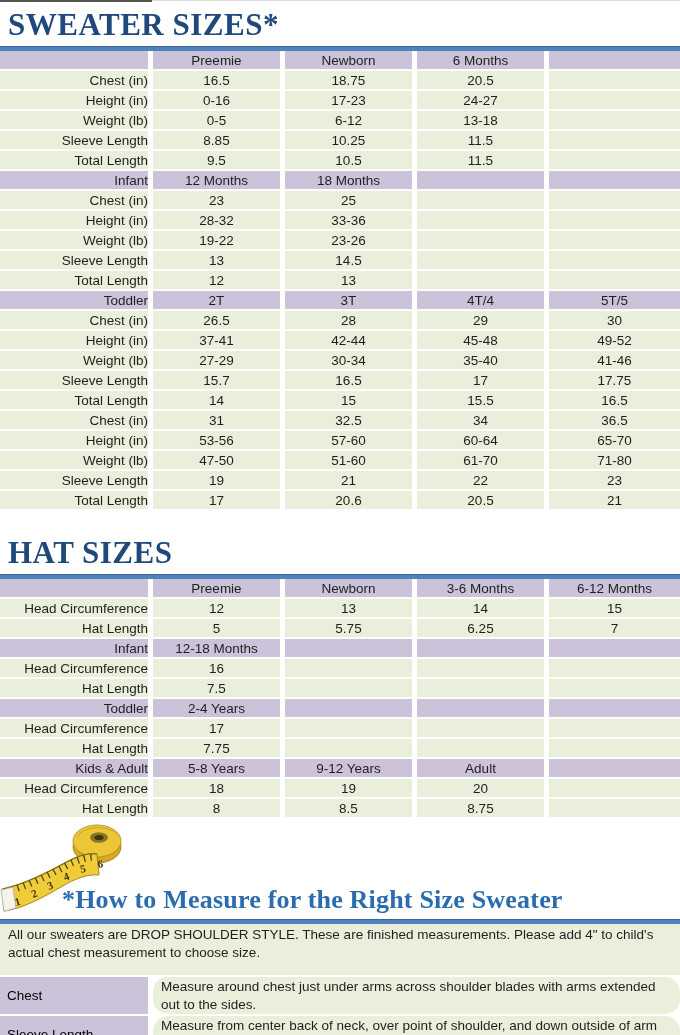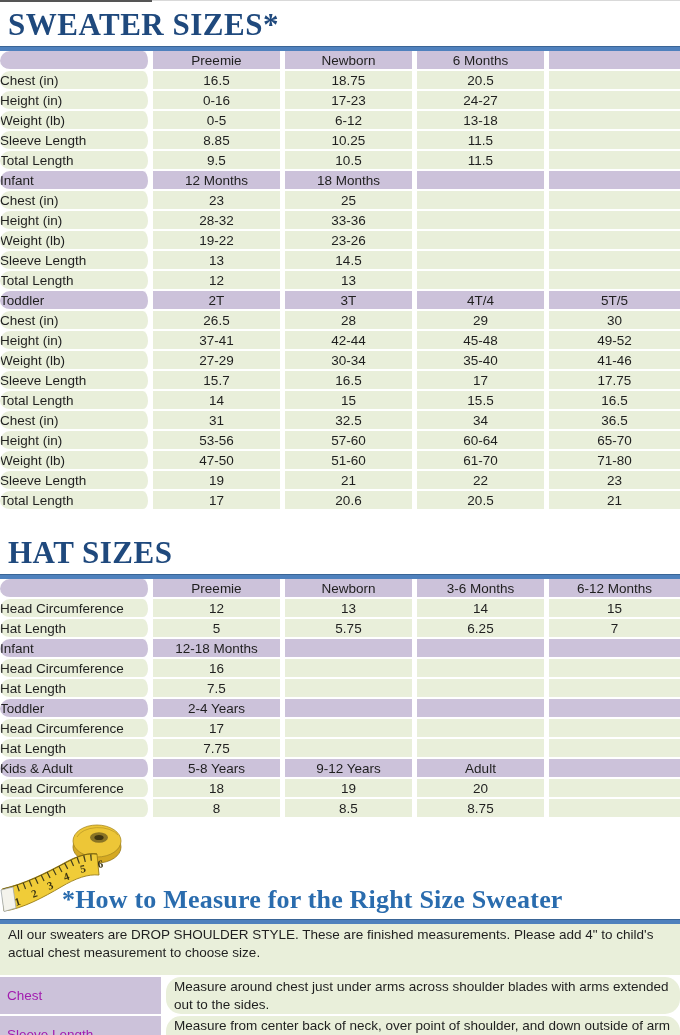--- a/index.html
+++ b/index.html
@@ -17,42 +17,42 @@
   h1.hat { margin-top:24px; }
   .rule { height:4px; background:#4f81bd; border-top:1px solid #3a6596; }
 
   table.sz { border-collapse:separate; border-spacing:0; table-layout:fixed; width:680px; }
   table.sz td {
     box-sizing:border-box; height:20px; padding:0; overflow:hidden; white-space:nowrap;
     border-bottom:2px solid #fff; border-right:5px solid #fff;
     font-size:13.5px; line-height:17px; color:#1f1f1f;
   }
   table.sz td:last-child { border-right:none; }
-  td.lbl { text-align:left; padding-left:7px;border-radius:10px; }
+  td.lbl { text-align:right; padding-left:7px; }
   td.val { text-align:center; }
   .hd { background:#ccc2da; }
   .gr { background:#e9efda; }
 
   .measure-band { position:relative; height:94px; margin-top:6px; }
   .tape-svg { position:absolute; left:0; top:-14px; width:124px; height:104px; }
   h2.measure-title {
     position:absolute; left:62px; bottom:4px; margin:0;
     font-family:"Liberation Serif", serif; font-weight:bold; font-size:26px;
     color:#2a6cae; letter-spacing:0.2px; white-space:nowrap;
   }
 
   .notes { width:680px; }
   .note-intro {
     background:#e9efda; padding:2px 8px 14px 8px; font-size:13.5px; line-height:17.5px;
     color:#1f1f1f; min-height:34px;
   }
   .note-row { display:flex; margin-top:2px; }
   .note-label {
-    box-sizing:border-box; width:166px; background:#ccc2da; border-right:5px solid #fff;
-    display:flex; align-items:center; padding-left:7px; font-size:13.5px; color:#a21caf;
+    box-sizing:border-box; width:153px; background:#ccc2da; border-right:5px solid #fff;
+    display:flex; align-items:center; padding-left:7px; font-size:13.5px; color:#000000;
   }
   .note-text {
     flex:1; background:#e9efda; padding:1px 8px; font-size:13.5px; line-height:17.5px; color:#1f1f1f;border-radius:15px;
   }
 </style>
 </head>
 <body>
 
 <div class="top-hairline"></div>
 <div class="top-mark"></div>

